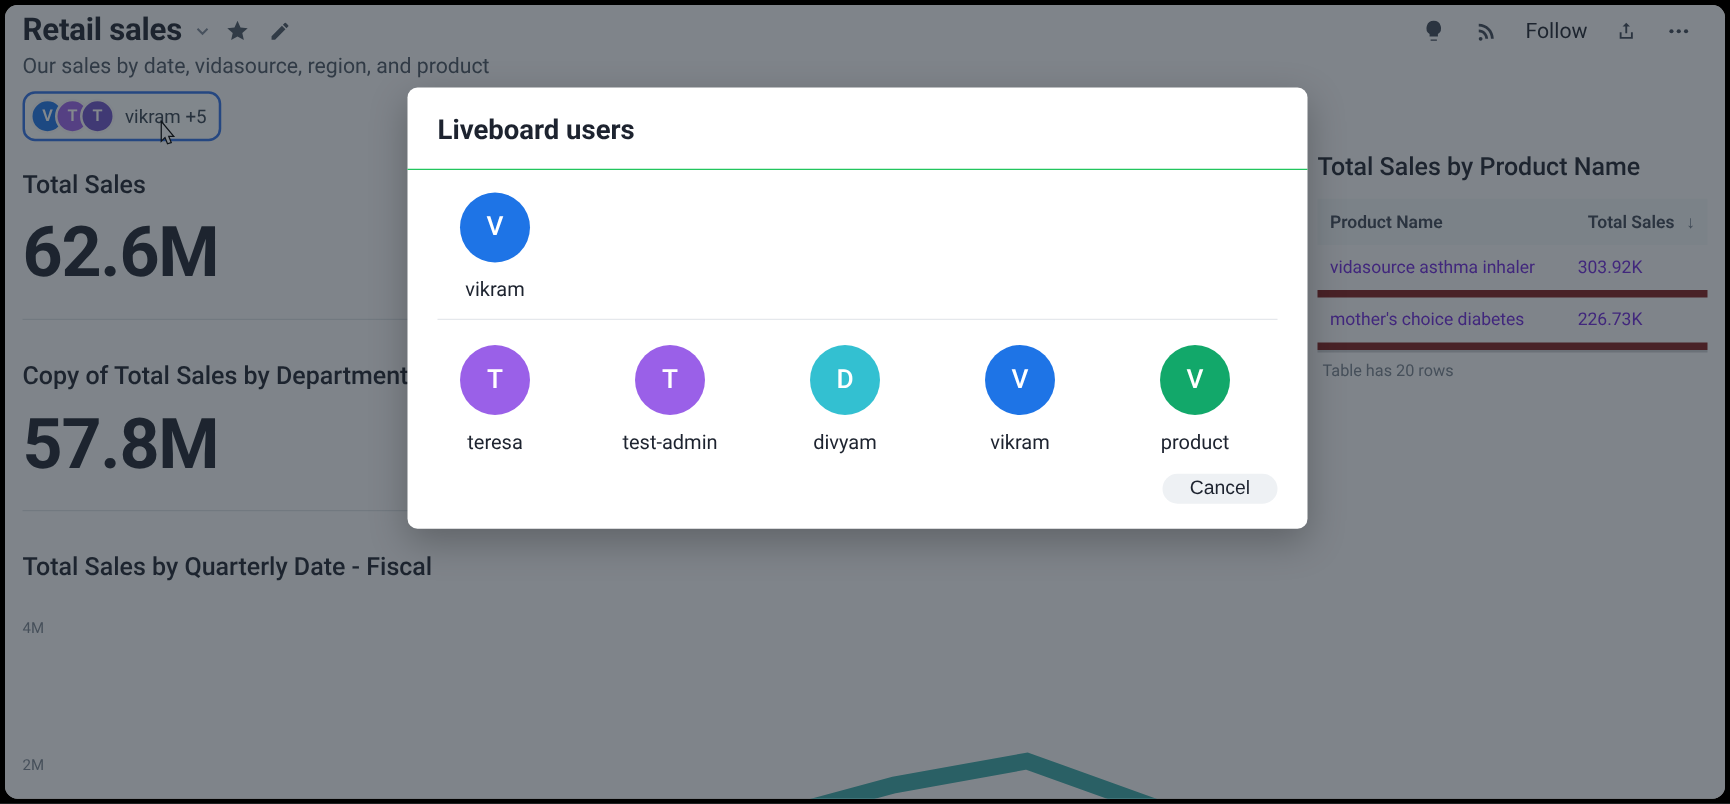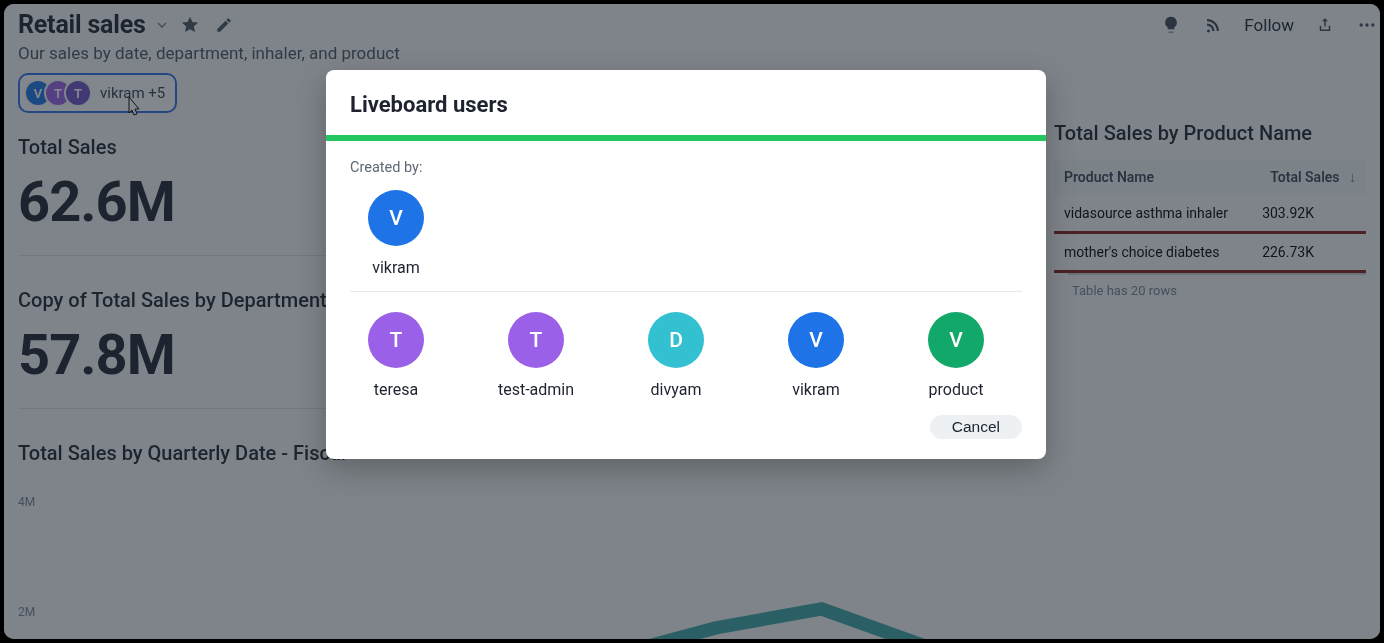--- a/index.html
+++ b/index.html
@@ -2,21 +2,21 @@
 <html><head>
 <meta charset="utf-8">
 <style>
   * { box-sizing: border-box; margin: 0; padding: 0; }
   html, body { width: 1384px; height: 643px; overflow: hidden; font-family: -apple-system, BlinkMacSystemFont, "Segoe UI", Roboto, Helvetica, Arial, sans-serif; }
   body { position: relative; background: #000; }
   .app { position: absolute; inset: 4px; background: #f6f7f8; border-radius: 10px; overflow: hidden; }
   .overlay { position: absolute; inset: 4px; background: rgba(30,38,48,0.55); border-radius: 10px; pointer-events: none; }
 
   
-  .header { padding: 6px 2px 8px 14px; }
+  .header { padding: 6px 26px 8px 14px; }
   .title-row { display: flex; align-items: center; gap: 10px; }
   .title { font-size: 25px; font-weight: 700; color: #1d232f; letter-spacing: -0.2px; }
   .title-caret { color: #7a8596; display: inline-flex; align-items: center; }
   .star-icon, .edit-icon { color: #4b5563; display: inline-flex; align-items: center; justify-content: center; width: 24px; height: 24px; }
   .header-spacer { flex: 1; }
   .hdr-right { display: flex; align-items: center; gap: 20px; }
   .bulb-icon, .rss-icon, .share-icon, .more-icon { color: #3c4655; display: inline-flex; align-items: center; justify-content: center; width: 22px; height: 22px; }
   .follow { display: flex; align-items: center; gap: 20px; color: #1d232f; font-size: 17px; }
   .subtitle { font-size: 17px; color: #4a5463; margin-top: 4px; }
 
@@ -38,27 +38,27 @@
   .chart-card { padding-top: 14px; }
   .chart-area { position: relative; height: 180px; }
   .ytick { position: absolute; left: 0; font-size: 12px; color: #78828f; }
   .spark { position: absolute; left: 60px; right: 0; top: 0; bottom: 0; }
 
   .tbl-wrap { margin-top: 14px; }
   table { width: 100%; border-collapse: collapse; font-size: 14px; }
   th { background: #eef1f4; color: #3c4655; text-align: left; font-weight: 600; padding: 10px 10px; vertical-align: middle; }
   th.sort { text-align: right; white-space: nowrap; }
   th.sort .sort-arrow { margin-left: 6px; color: #6e7a89; }
-  td { padding: 10px 10px; border-bottom: 3px solid #7f1d1d; color: #000000; vertical-align: top; }
+  td { padding: 10px 10px; border-bottom: 6px solid #7f1d1d; color: #6d28d9; vertical-align: top; }
   td.num { text-align: left; }
-  .tbl-foot { font-size: 13px; color: #78828f; padding: 8px 4px; border-top: 2px solid #c9ccd0; margin-left: 14px; }
+  .tbl-foot { font-size: 13px; color: #78828f; padding: 8px 4px; border-top: 2px solid #c9ccd0; }
 
   
   .modal { position: absolute; left: 326px; top: 70px; width: 720px; background: #fff; border-radius: 8px; box-shadow: 0 10px 30px rgba(0,0,0,0.25); padding: 0 0 20px 0; z-index: 10; }
-  .modal-header { padding: 22px 16px 18px 24px; border-bottom: 6px solid #22c55e; }
+  .modal-header { padding: 22px 16px 18px 24px; border-bottom: 1px solid #22c55e; }
   .modal-title { font-size: 22px; font-weight: 700; color: #1d232f; }
   .modal-body { padding: 18px 24px 6px 24px; }
   .section-label { font-size: 14.5px; color: #5d6975; margin-bottom: 14px; }
   .user-row { display: flex; gap: 48px; margin-bottom: 10px; }
   .user-cell { display: flex; flex-direction: column; align-items: center; width: 92px; }
   .big-av { width: 56px; height: 56px; border-radius: 50%; color: #fff; display: flex; align-items: center; justify-content: center; font-size: 21px; font-weight: 500; margin-bottom: 12px; }
   .user-name { font-size: 16px; color: #1d232f; }
   .divider { height: 1px; background: #e5e8ec; margin: 14px 0 20px 0; }
   .modal-footer { display: flex; justify-content: flex-end; padding: 0 24px; }
   .btn-cancel { background: #eef1f4; color: #1d232f; border: none; border-radius: 18px; padding: 3px 22px; font-size: 15.5px; cursor: pointer; }
@@ -116,21 +116,21 @@
         </span>
         <span class="more-icon">
           <svg width="20" height="20" viewBox="0 0 24 24">
               <circle cx="5" cy="12" r="2" fill="currentColor"></circle>
               <circle cx="12" cy="12" r="2" fill="currentColor"></circle>
               <circle cx="19" cy="12" r="2" fill="currentColor"></circle>
             </svg>
         </span>
       </div>
     </div>
-    <div class="subtitle">Our sales by date, department, inhaler, and product</div>
+    <div class="subtitle">Our sales by date, vidasource, region, and product</div>
 
     <div class="user-chip-wrap">
       <div class="user-chip">
         <div class="avatar-stack" id="chip-stack">
             <div class="mini-av" data-color="blue">V</div>
             <div class="mini-av" data-color="purple1">T</div>
             <div class="mini-av" data-color="purple2">T</div>
           </div>
         <span class="chip-label">vikram +5</span>
         <span class="cursor">
@@ -194,21 +194,20 @@
   </div>
 </div>
 
 <div class="overlay"></div>
 
 <div class="modal">
   <div class="modal-header">
     <div class="modal-title">Liveboard users</div>
   </div>
   <div class="modal-body">
-    <div class="section-label">Created by:</div>
     <div class="user-row" id="created-row">
         <div class="user-cell">
           <div class="big-av" data-color="blue">V</div>
           <div class="user-name">vikram</div>
         </div>
       </div>
     <div class="divider"></div>
     <div class="user-row" id="recent-row">
         <div class="user-cell">
           <div class="big-av" data-color="purple1">T</div>

